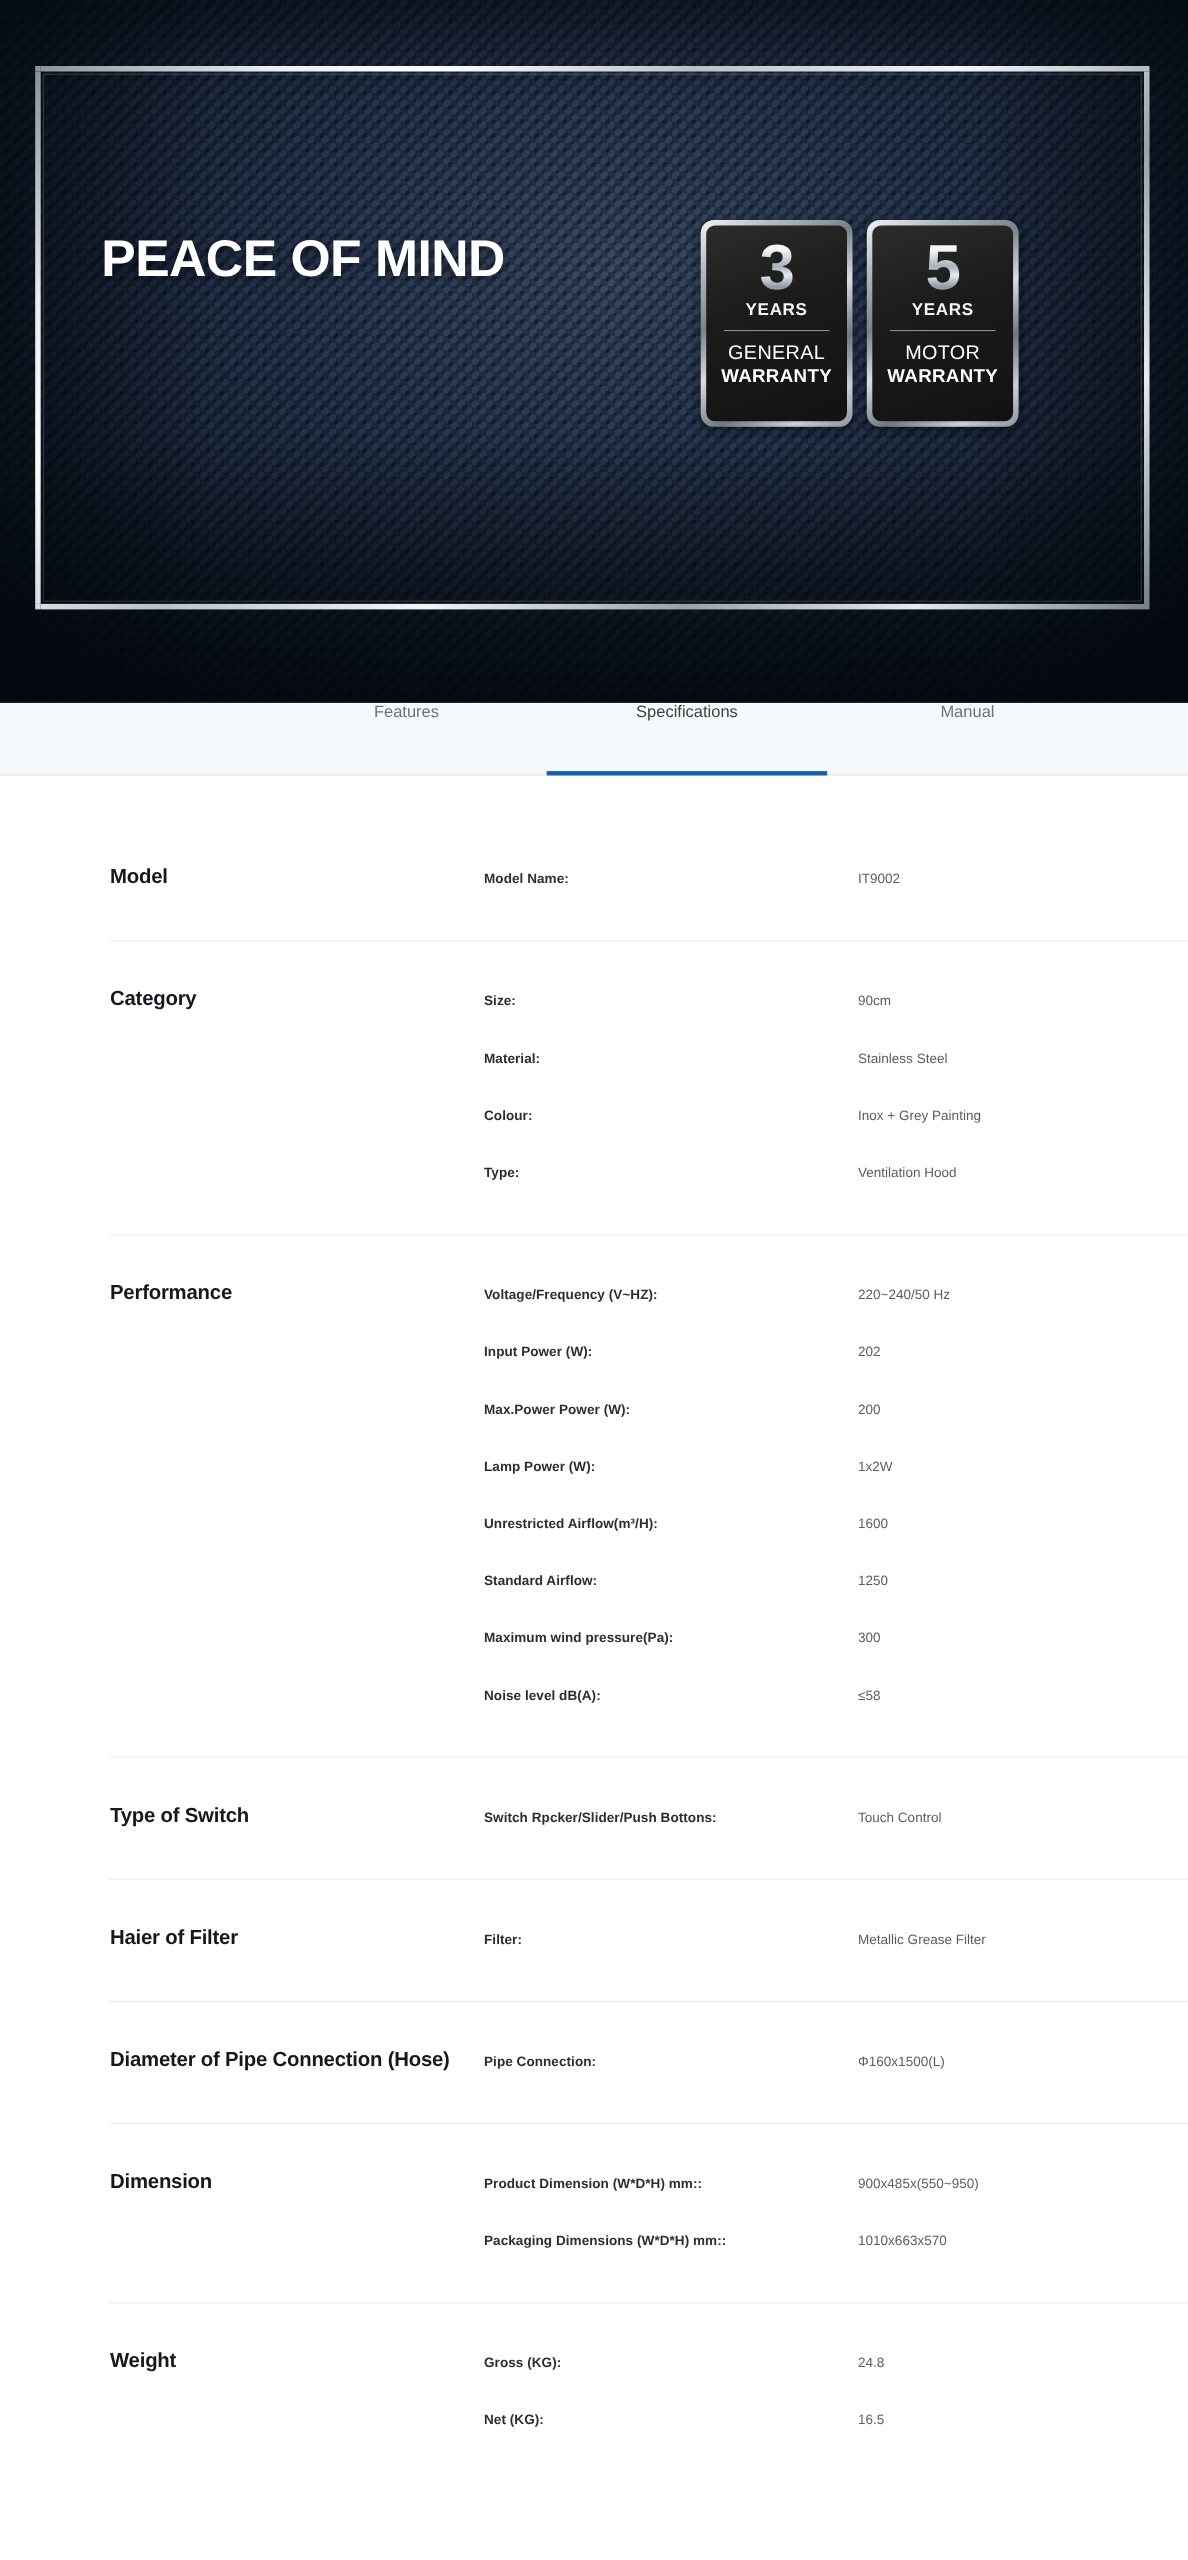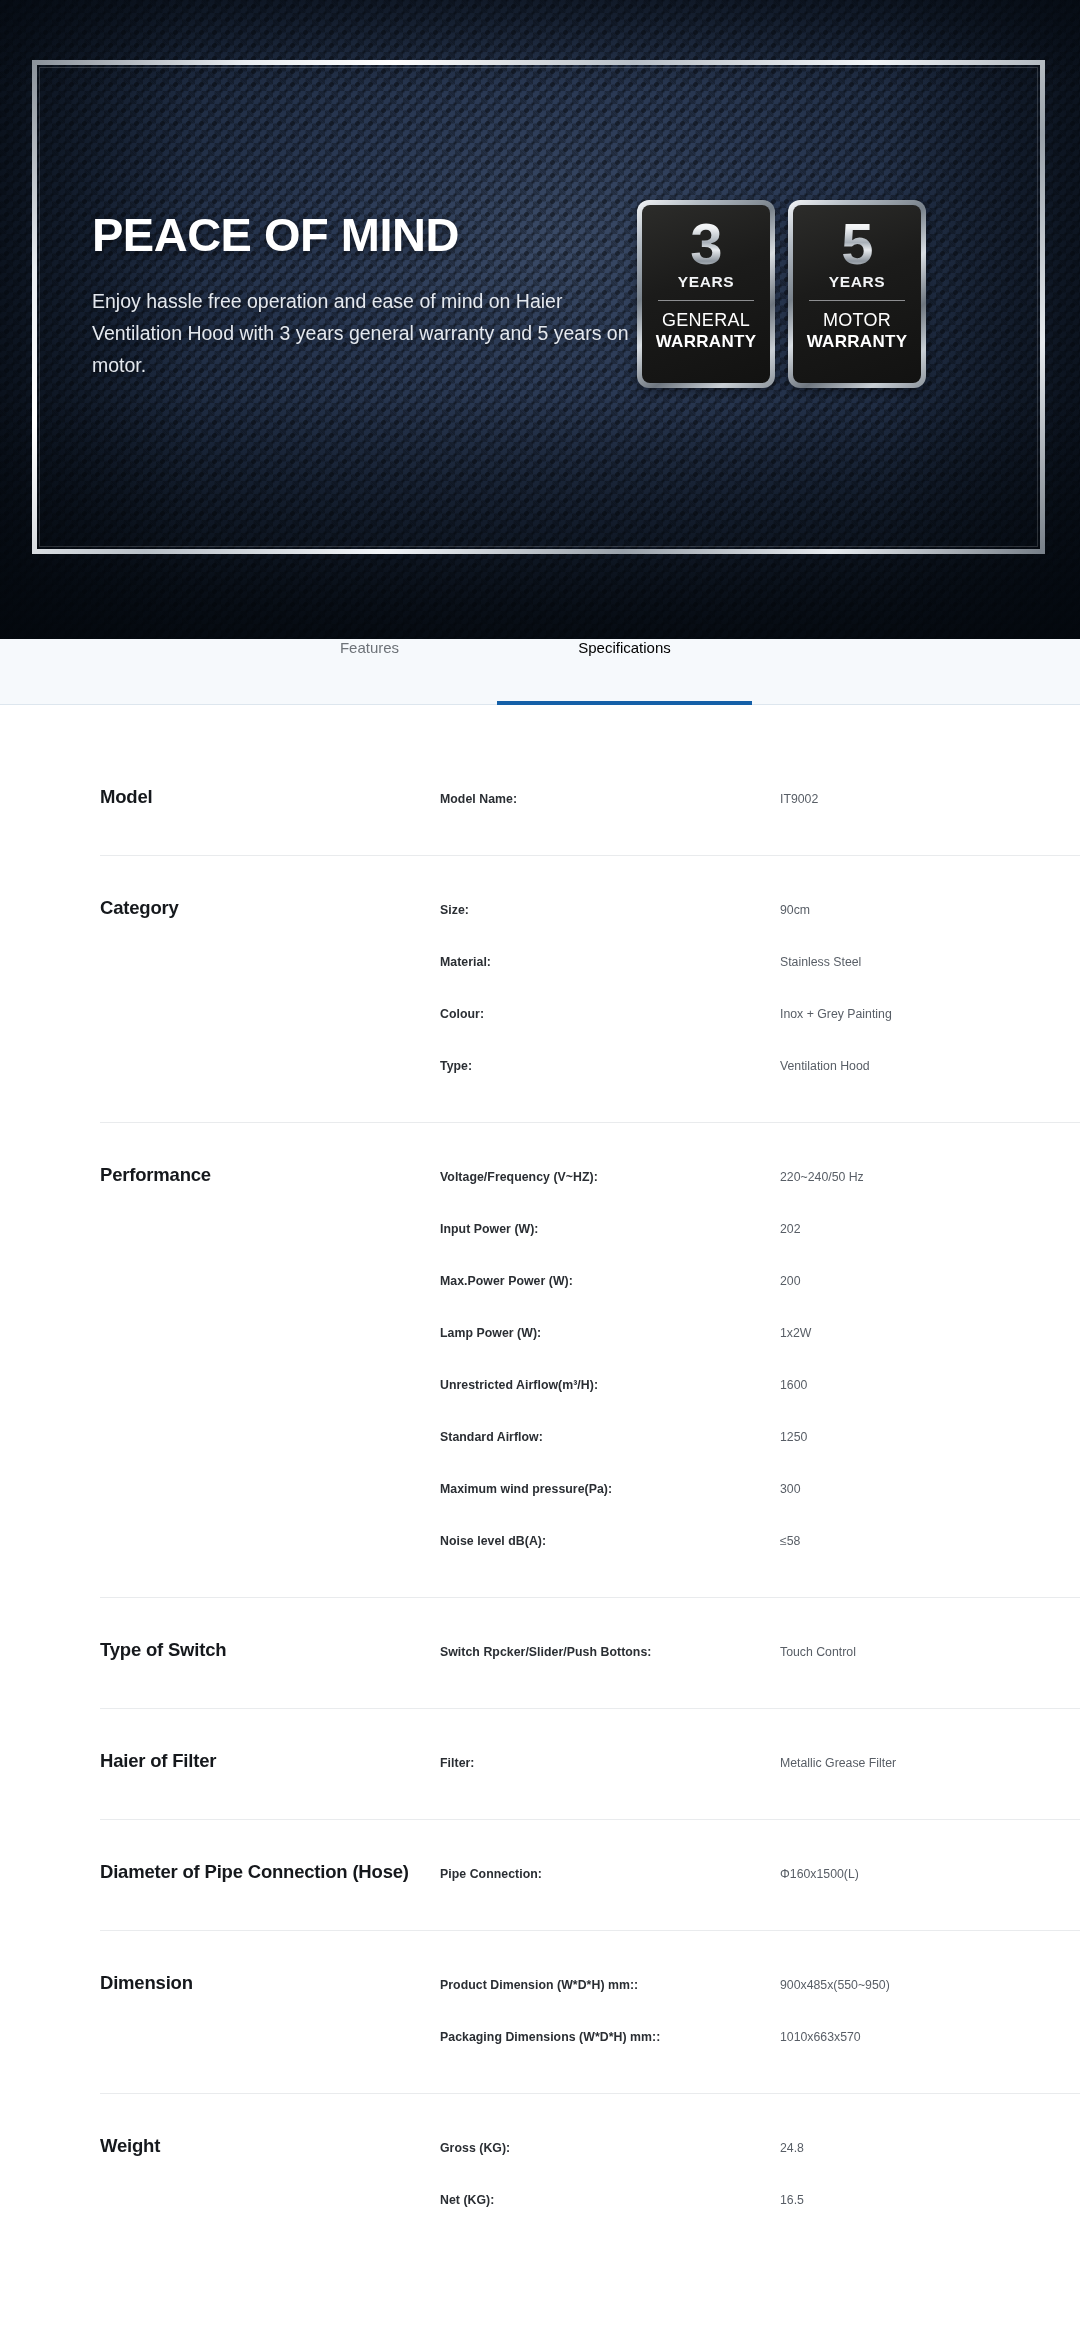--- a/index.html
+++ b/index.html
@@ -155,21 +155,21 @@
     position:relative;
     width:255px;
     display:flex;
     align-items:flex-start;
     justify-content:center;
     font-size:15px;
     color:#6d7278;
     cursor:pointer;
     user-select:none;
   }
-  .tab.active { color:#000000; }
+  .tab.active { color:#404040; }
   .tab.active::after {
     content:"";
     position:absolute;
     left:0; right:0; bottom:-1px;
     height:4px;
     background:#1560a8;
   }
 
   
   .specs { padding-top:40px; }
@@ -223,21 +223,20 @@
 
 <div class="hero">
   <div class="hero-mesh"></div>
   <div class="hero-vignette"></div>
   <div class="hero-frame">
     <div class="hero-frame-inner"></div>
   </div>
 
   <div class="hero-content">
     <div class="hero-title">PEACE OF MIND</div>
-    <div class="hero-sub">Enjoy hassle free operation and ease of mind on Haier Ventilation Hood with  3 years general warranty and 5 years on motor.</div>
   </div>
 
   <div class="badges">
     <div class="badge">
       <div class="badge-inner">
         <div class="badge-num">3</div>
         <div class="badge-years">YEARS</div>
         <div class="badge-rule"></div>
         <div class="badge-l1">GENERAL</div>
         <div class="badge-l2">WARRANTY</div>
@@ -256,20 +255,23 @@
 </div>
 
 <div class="tabbar">
   <div class="tabs">
     <div class="tab">
       <span>Features</span>
     </div>
     <div class="tab active">
       <span>Specifications</span>
     </div>
+    <div class="tab">
+      <span>Manual</span>
+    </div>
   </div>
 </div>
 
 <div class="specs">
     <div class="spec-section">
       <div class="sec-title">Model</div>
       <div class="spec-rows">
         <div class="spec-row">
           <div class="spec-label">Model Name:</div>
           <div class="spec-value">IT9002</div>

